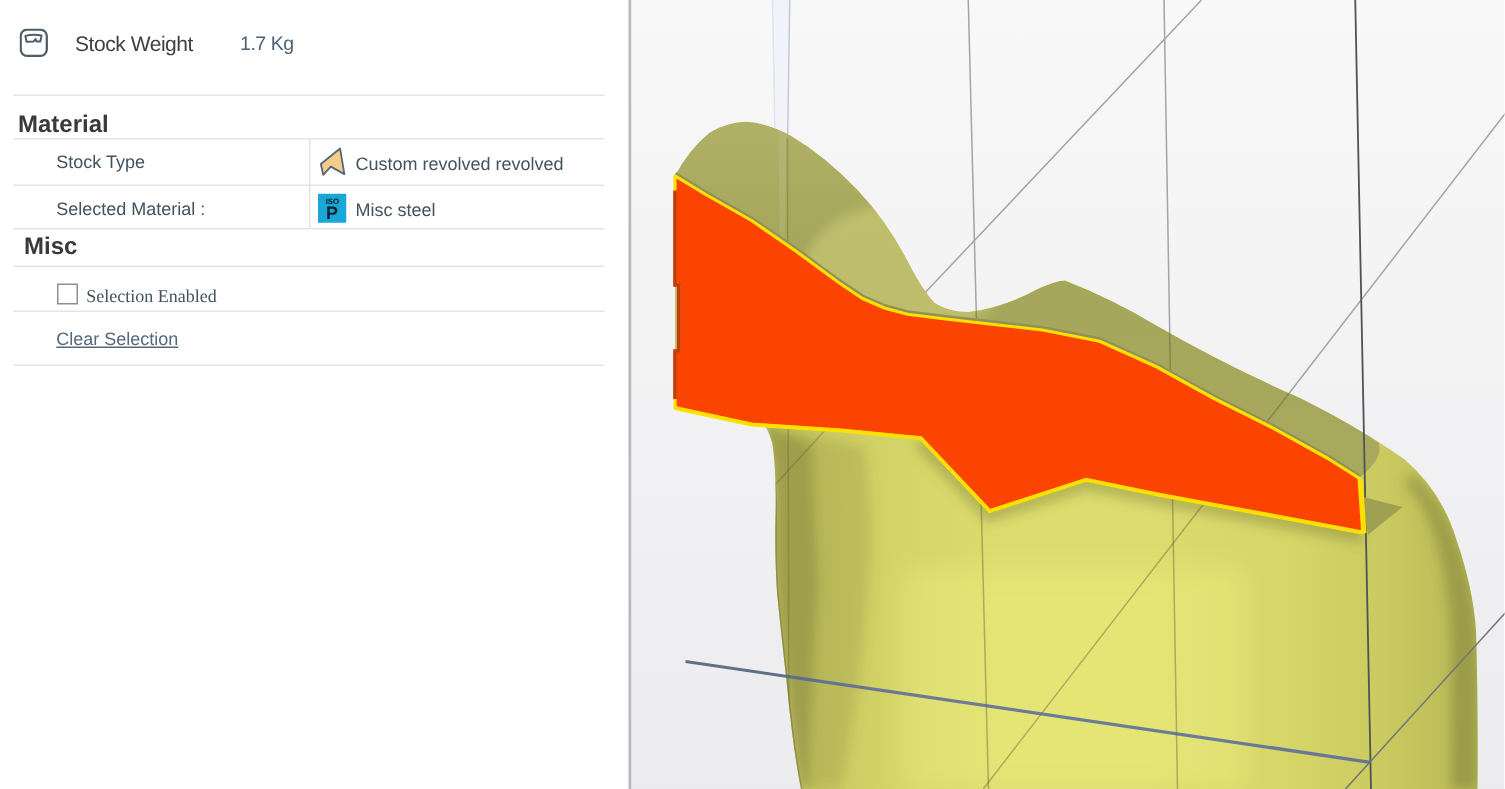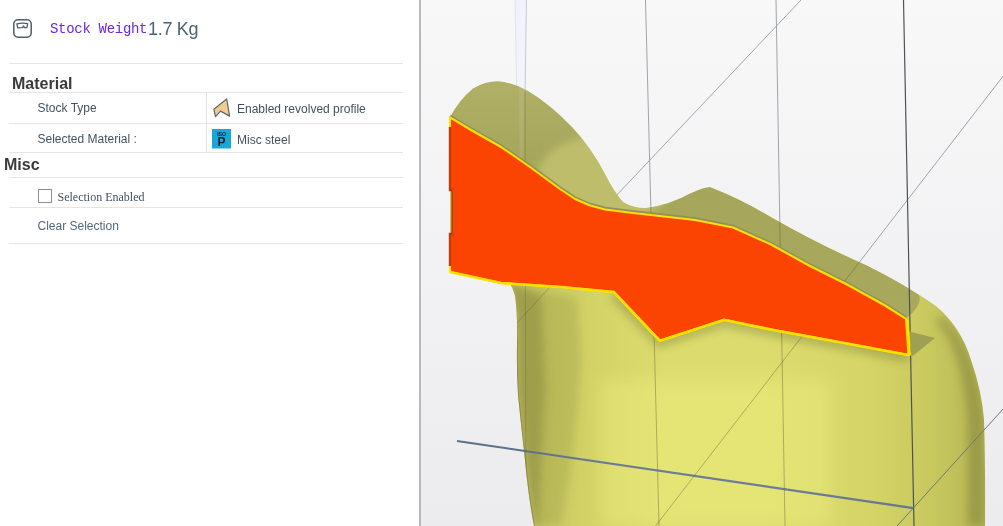--- a/index.html
+++ b/index.html
@@ -12,57 +12,57 @@
 </style>
 </head>
 <body>
 
 <div class="abs" style="left:13px;top:19px;width:19px;height:19px;">
 <svg width="19" height="19" viewBox="0 0 19 19">
  <rect x="0.8" y="0.8" width="17.4" height="17.4" rx="4.2" fill="none" stroke="#4e5d68" stroke-width="1.5"></rect>
  <path d="M3.9,4.9 Q9.3,3.5 14.7,4.7 L13.9,8.7 L11.3,8.7 L10.7,7.0 L9.3,8.7 L4.7,8.8 Z" fill="none" stroke="#4e5d68" stroke-width="1.3" stroke-linejoin="round"></path>
 </svg>
 </div>
-<div class="txt" style="left:50px;top:22px;font-size:14px;color:#6d28d9;letter-spacing:-0.3px;font-family:Liberation Mono, monospace;">Stock Weight</div>
-<div class="txt" style="left:148px;top:22px;font-size:18px;color:#4b6375;letter-spacing:-0.3px;">1.7 Kg</div>
+<div class="txt" style="left:50px;top:22px;font-size:14px;color:#404040;letter-spacing:-0.3px;">Stock Weight</div>
+<div class="txt" style="left:160px;top:22px;font-size:13px;color:#4b6375;letter-spacing:-0.3px;">1.7 Kg</div>
 
 <div class="hline" style="top:63px;"></div>
 <div class="hdr" style="left:12px;top:77px;">Material</div>
 <div class="hline" style="top:92px;"></div>
 
 <div class="txt" style="left:37.5px;top:100.5px;">Stock Type</div>
 <div class="abs" style="left:213px;top:97.5px;">
 <svg width="18" height="20" viewBox="0 0 18 20">
  <polygon points="13.7,1 16.6,18.1 7.5,13.1 2.5,18.6 0.9,11.3" fill="#f4cd8d" stroke="#566876" stroke-width="1.2" stroke-linejoin="round"></polygon>
 </svg>
 </div>
-<div class="txt" style="left:237px;top:101.5px;">Enabled revolved profile</div>
+<div class="txt" style="left:237px;top:101.5px;">Custom revolved revolved</div>
 <div class="hline" style="top:123px;"></div>
 
 <div class="txt" style="left:37.5px;top:131.5px;text-align:center;">Selected Material :</div>
 <div class="abs" style="left:211.7px;top:129px;">
 <svg width="19" height="20" viewBox="0 0 19 20">
  <rect x="0" y="0" width="19" height="19.5" fill="#18a7d6"></rect>
  <text x="9.6" y="7.2" font-family="Liberation Sans, sans-serif" font-size="5.2" font-weight="bold" fill="#0d1b28" text-anchor="middle">ISO</text>
  <text x="9.4" y="17.3" font-family="Liberation Sans, sans-serif" font-size="12" font-weight="bold" fill="#10202e" text-anchor="middle">P</text>
 </svg>
 </div>
 <div class="txt" style="left:237px;top:132.5px;">Misc steel</div>
 <div class="hline" style="top:152px;"></div>
 
 <div class="abs" style="left:206px;top:92px;width:1px;height:60px;background:#e2e2e2;"></div>
 
-<div class="hdr" style="left:4px;top:158px;">Misc</div>
+<div class="hdr" style="left:16px;top:158px;">Misc</div>
 <div class="hline" style="top:177px;"></div>
 
 <div class="abs" style="left:38px;top:189px;width:12px;height:12px;border:1px solid #8f8f8f;background:#fff;"></div>
 <div class="txt" style="left:57.5px;top:189.5px;font-family:Liberation Serif, serif;">Selection Enabled</div>
 <div class="hline" style="top:207px;"></div>
 
-<div class="txt" style="left:37.5px;top:218.5px;color:#53687b;">Clear Selection</div>
+<div class="txt" style="left:37.5px;top:218.5px;color:#53687b;text-decoration:underline;">Clear Selection</div>
 <div class="hline" style="top:243px;"></div>
 
 <div class="abs" style="left:419px;top:0;width:1.5px;height:526px;background:#b7babc;"></div>
 <div class="abs" style="left:420.5px;top:0;width:582.5px;height:526px;background:linear-gradient(#f8f8f9,#ececee);">
 <svg width="583" height="526" viewBox="420 0 583 526" style="display:block">
  <defs>
   <linearGradient id="bandg" x1="0" y1="0" x2="0" y2="1">
     <stop offset="0" stop-color="#f0f2fb" stop-opacity="0.92"></stop>
     <stop offset="0.45" stop-color="#f0f2fb" stop-opacity="0.5"></stop>
     <stop offset="0.85" stop-color="#f0f2fb" stop-opacity="0"></stop>

